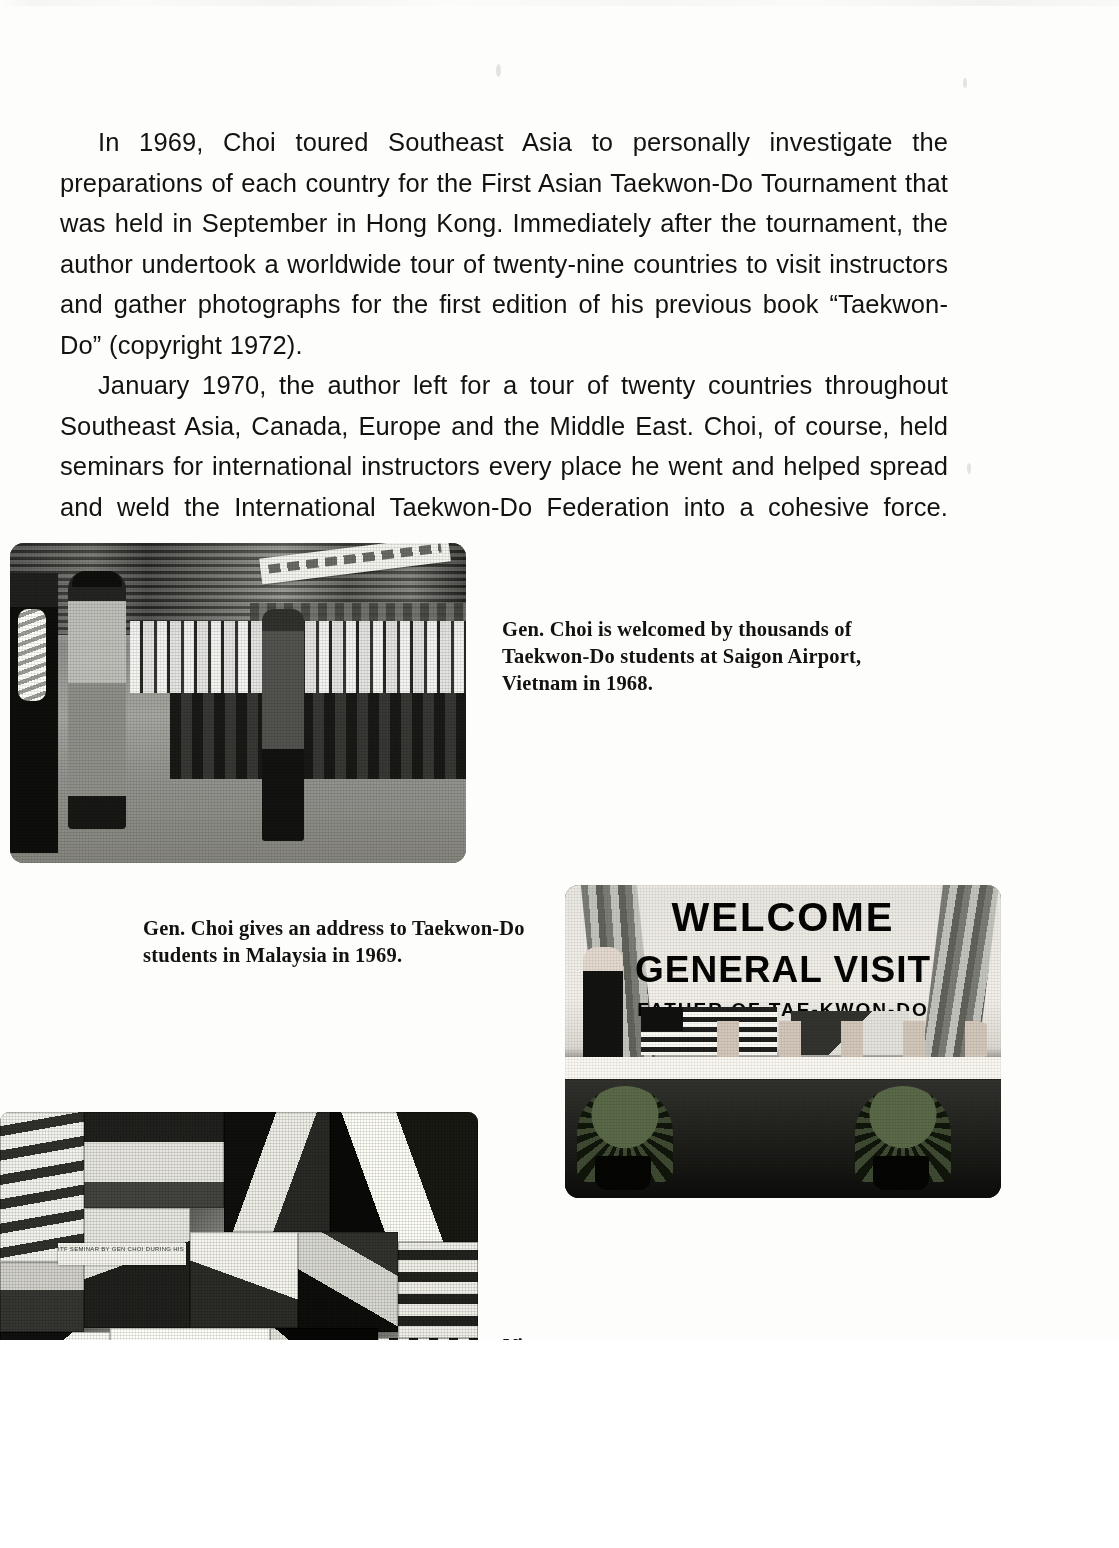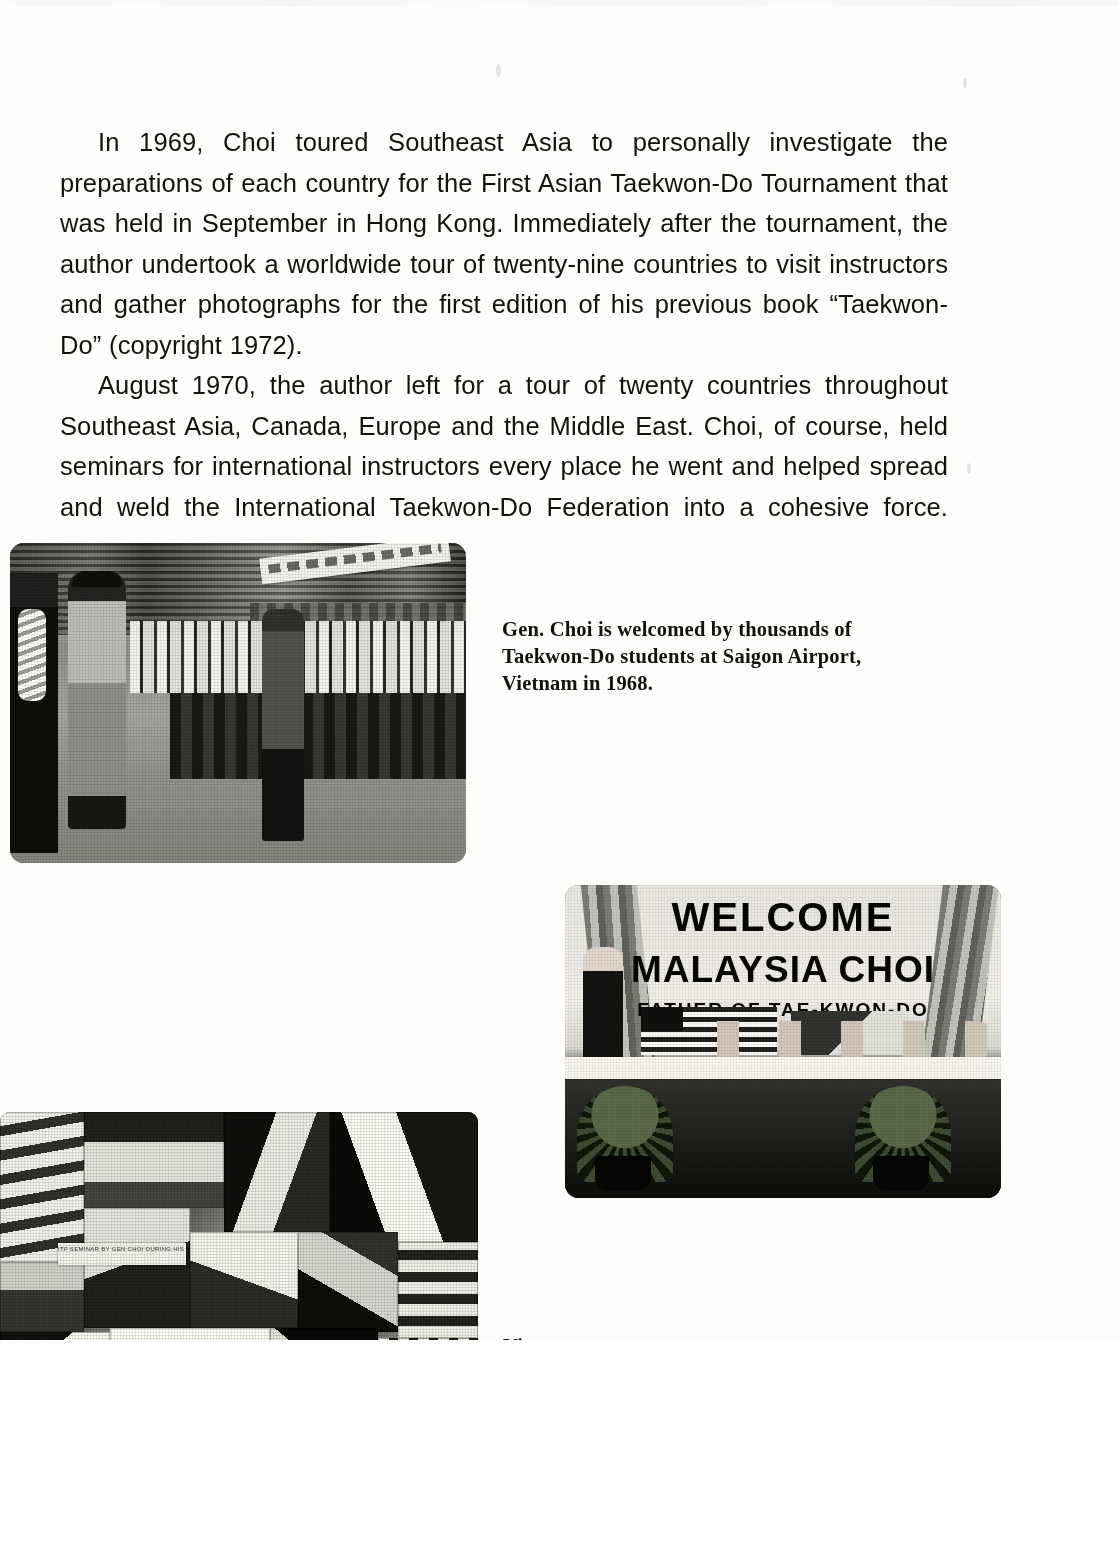--- a/index.html
+++ b/index.html
@@ -311,21 +311,21 @@
 
 <div class="page">
 
   <div class="scan-edge-top"></div>
   <div class="scan-speck" style="left:496px;top:64px;width:5px;height:13px;"></div>
   <div class="scan-speck" style="left:963px;top:78px;width:4px;height:10px;"></div>
   <div class="scan-speck" style="left:967px;top:463px;width:4px;height:11px;"></div>
 
   <div class="bodytext">
     <p>In 1969, Choi toured Southeast Asia to personally investigate the preparations of each country for the First Asian Taekwon-Do Tournament that was held in September in Hong Kong. Immediately after the tournament, the author undertook a worldwide tour of twenty-nine countries to visit instructors and gather photographs for the first edition of his previous book “Taekwon-Do” (copyright 1972).</p>
-    <p>August 1970, the author left for a tour of twenty countries throughout Southeast Asia, Canada, Europe and the Middle East. Choi, of course, held seminars for international instructors every place he went and helped spread and weld the International Taekwon-Do Federation into a cohesive force.</p>
+    <p>January 1970, the author left for a tour of twenty countries throughout Southeast Asia, Canada, Europe and the Middle East. Choi, of course, held seminars for international instructors every place he went and helped spread and weld the International Taekwon-Do Federation into a cohesive force.</p>
   </div>
 
   <div class="photo blur" id="photo-saigon" aria-label="Black and white photograph of Gen. Choi walking past rows of Taekwon-Do students lined up at Saigon Airport">
     <div class="inner">
       <div class="sky"></div>
       <div class="building"></div>
       <div class="banner"></div>
       <div class="ground"></div>
       <div class="crowd-row crowd-c"></div>
       <div class="crowd-row crowd-a"></div>
@@ -333,29 +333,30 @@
       <div class="darkman"></div>
       <div class="garland"></div>
       <div class="officer"></div>
       <div class="greeter"></div>
       <div class="noise"></div>
     </div>
   </div>
 
   <div class="caption" id="caption-saigon">Gen. Choi is welcomed by thousands of Taekwon-Do students at Saigon Airport, Vietnam in 1968.</div>
 
+  <div class="caption" id="caption-malaysia">Gen. Choi gives an address to Taekwon-Do students in Malaysia in 1969.</div>
 
   <div class="photo blur" id="photo-welcome" aria-label="Black and white photograph of Gen. Choi addressing an audience beneath a welcome banner">
     <div class="inner">
       <div class="wall"></div>
       <div class="drape-l"></div>
       <div class="drape-r"></div>
       <div class="banner-text">
         <div class="bt1">WELCOME</div>
-        <div class="bt2">MALAYSIA CHOI</div>
+        <div class="bt2">GENERAL VISIT</div>
         <div class="bt3">FATHER OF TAE-KWON-DO</div>
       </div>
       <div class="flag"></div>
       <div class="flag2"></div>
       <div class="heads"></div>
       <div class="speaker"></div>
       <div class="table"></div>
       <div class="stage"></div>
       <div class="plant plant-l"></div>
       <div class="plant plant-r"></div>

